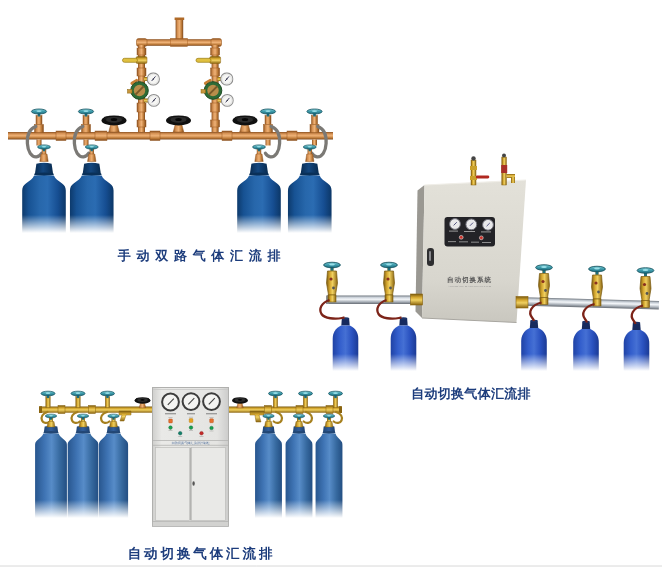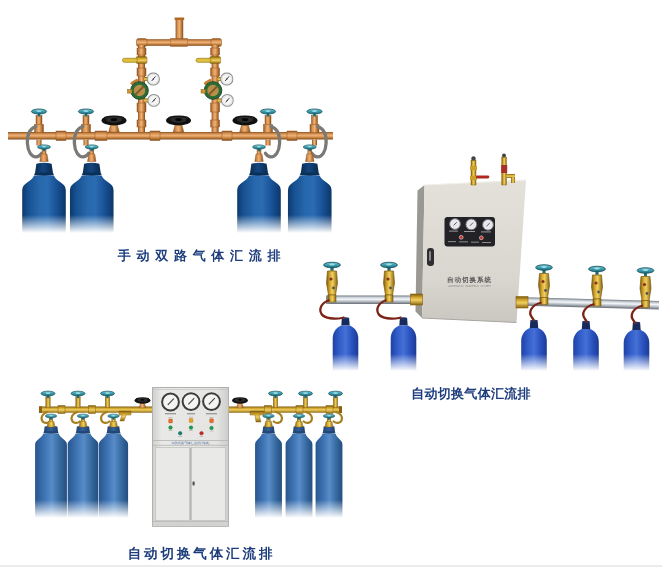--- a/index.html
+++ b/index.html
@@ -1,17 +1,17 @@
 <!DOCTYPE html>
 <html><head>
 <meta charset="utf-8">
 <style>
 html,body{margin:0;padding:0;background:#ffffff;}
 #stage{position:relative;width:662px;height:572px;background:#ffffff;overflow:hidden;
-font-family:Liberation Mono, monospace;}
+font-family:Liberation Serif, serif;}
 </style>
 </head>
 <body>
 <div id="stage">
 <svg width="662" height="572" viewBox="0 0 662 572">
 <defs>
 <linearGradient id="copH" x1="0" y1="0" x2="0" y2="1">
  <stop offset="0" stop-color="#8c5222"></stop>
           <stop offset="0.25" stop-color="#d69254"></stop>
  <stop offset="0.5" stop-color="#eeb176"></stop>

